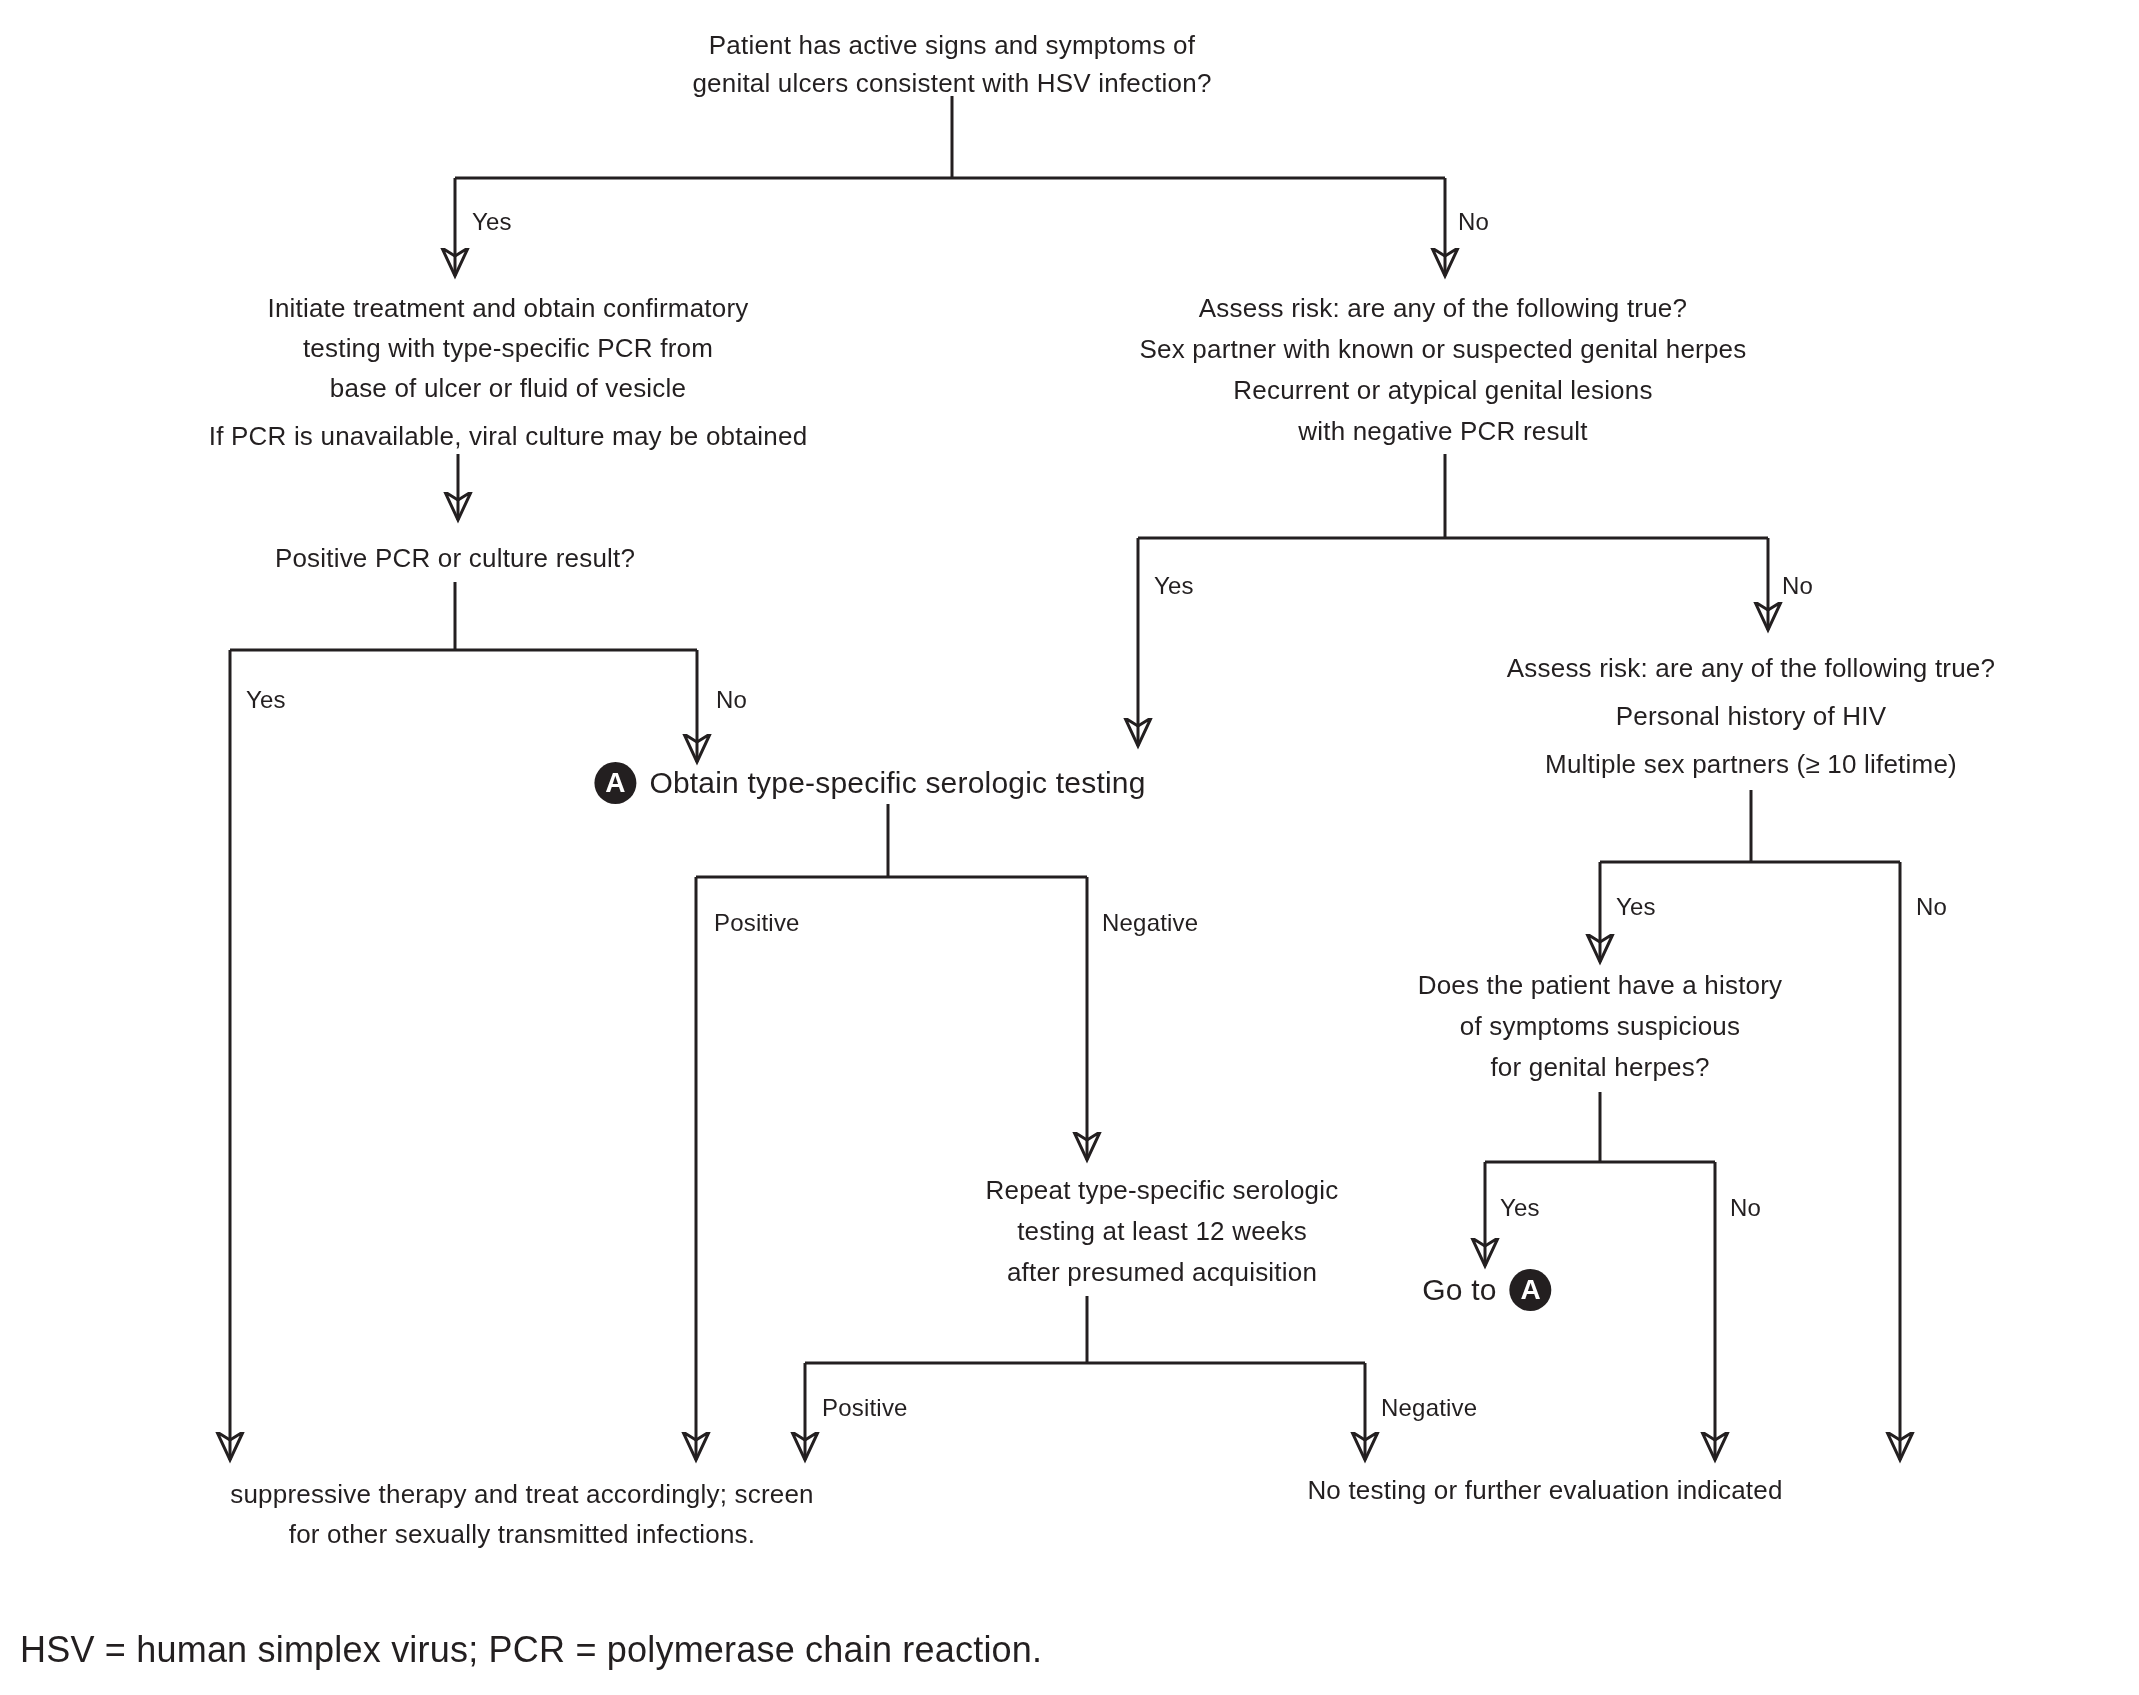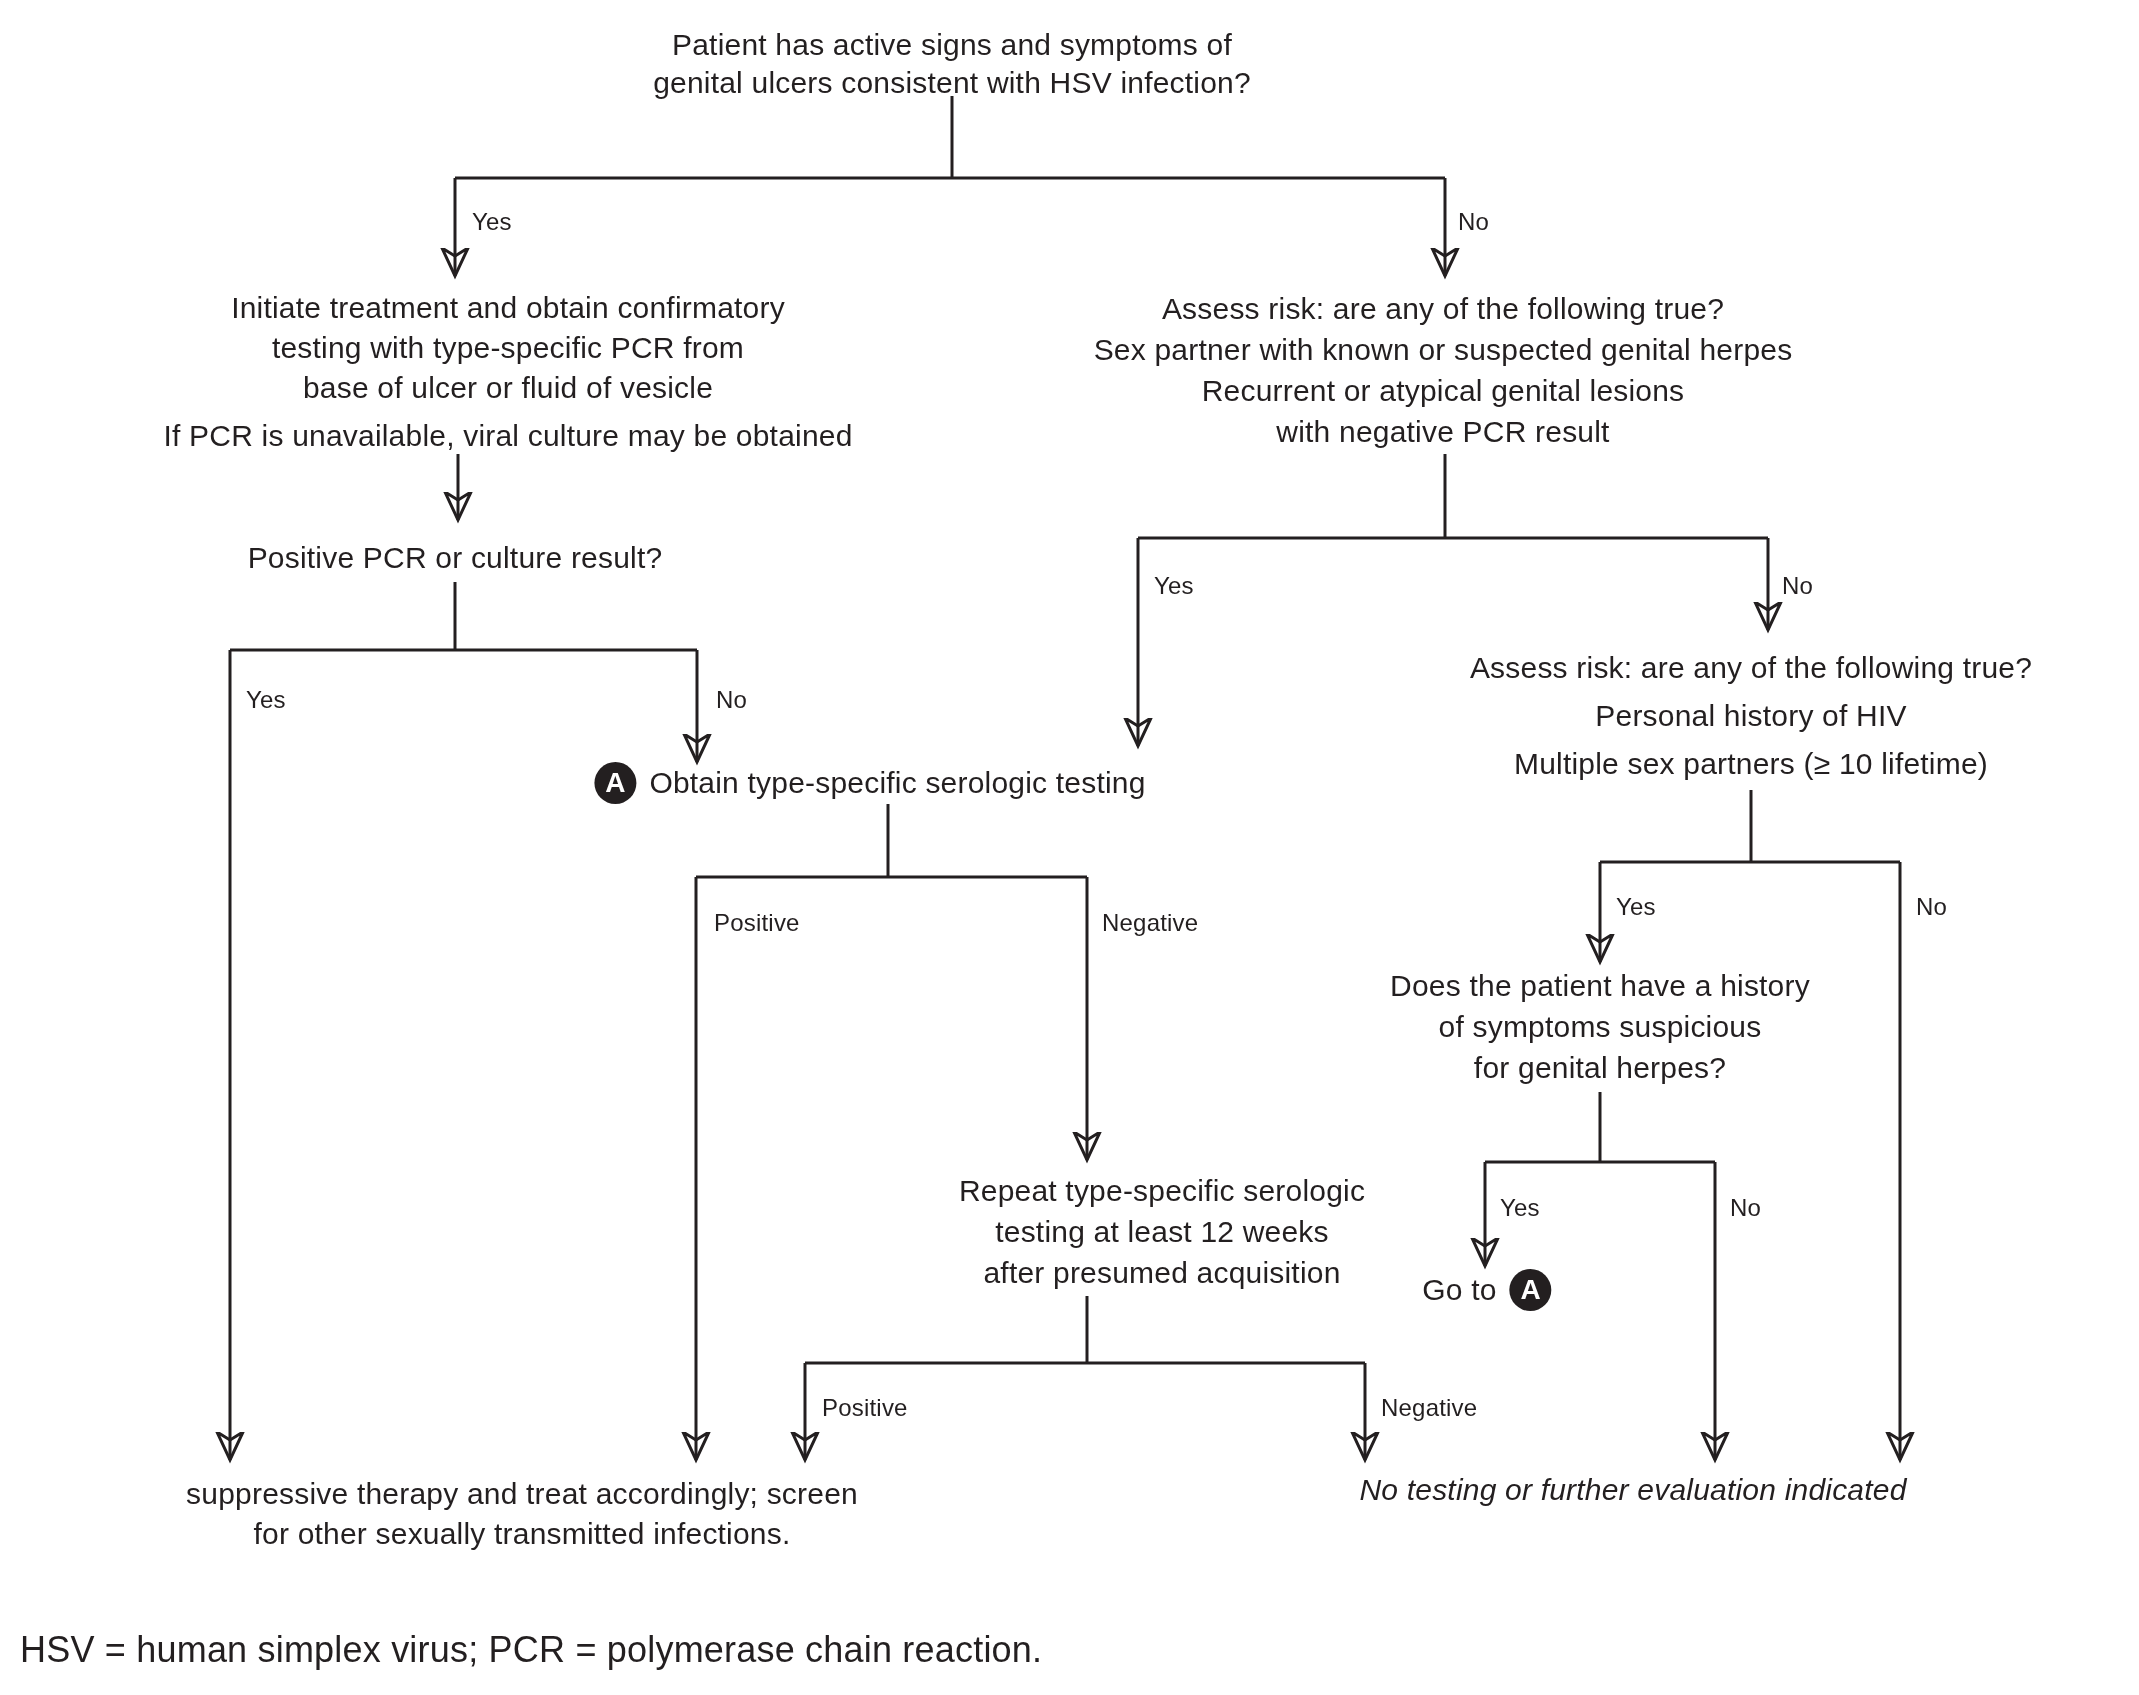--- a/index.html
+++ b/index.html
@@ -11,21 +11,21 @@
     font-family:"Liberation Sans", sans-serif;
     color:#231f20;
     overflow:hidden;
   }
   svg.connectors{position:absolute;left:0;top:0;width:2139px;height:1695px;}
   svg.connectors path{stroke:#231f20;stroke-width:3;fill:none;}
   .node{
     position:absolute;
     transform:translateX(-50%);
     text-align:center;
-    font-size:30px;
+    font-size:26px;
     line-height:40px;
     white-space:nowrap;
     letter-spacing:0.2px;
   }
   .node .ln{display:block;}
   .lh38{line-height:38px;}
   .lh41{line-height:41px;}
   .lh48{line-height:48px;}
   .gap{margin-top:8px;}
   .label{
@@ -182,21 +182,21 @@
   <div class="flexnode" style="left:1487px;top:1268px;">
     <span>Go to</span>
     <span class="badge">A</span>
   </div>
 
   <div class="node" style="left:522px;top:1474px;">
     <span class="ln">suppressive therapy and treat accordingly; screen</span>
     <span class="ln">for other sexually transmitted infections.</span>
   </div>
 
-  <div class="node" style="left:1633px;top:1470px;font-style:italic;">
+  <div class="node" style="left:1545px;top:1470px;">
     <span class="ln">No testing or further evaluation indicated</span>
   </div>
 
   <div class="label" style="left:472px;top:202px;">Yes</div>
   <div class="label" style="left:1458px;top:202px;">No</div>
 
   <div class="label" style="left:246px;top:680px;">Yes</div>
   <div class="label" style="left:716px;top:680px;">No</div>
 
   <div class="label" style="left:1154px;top:566px;">Yes</div>

